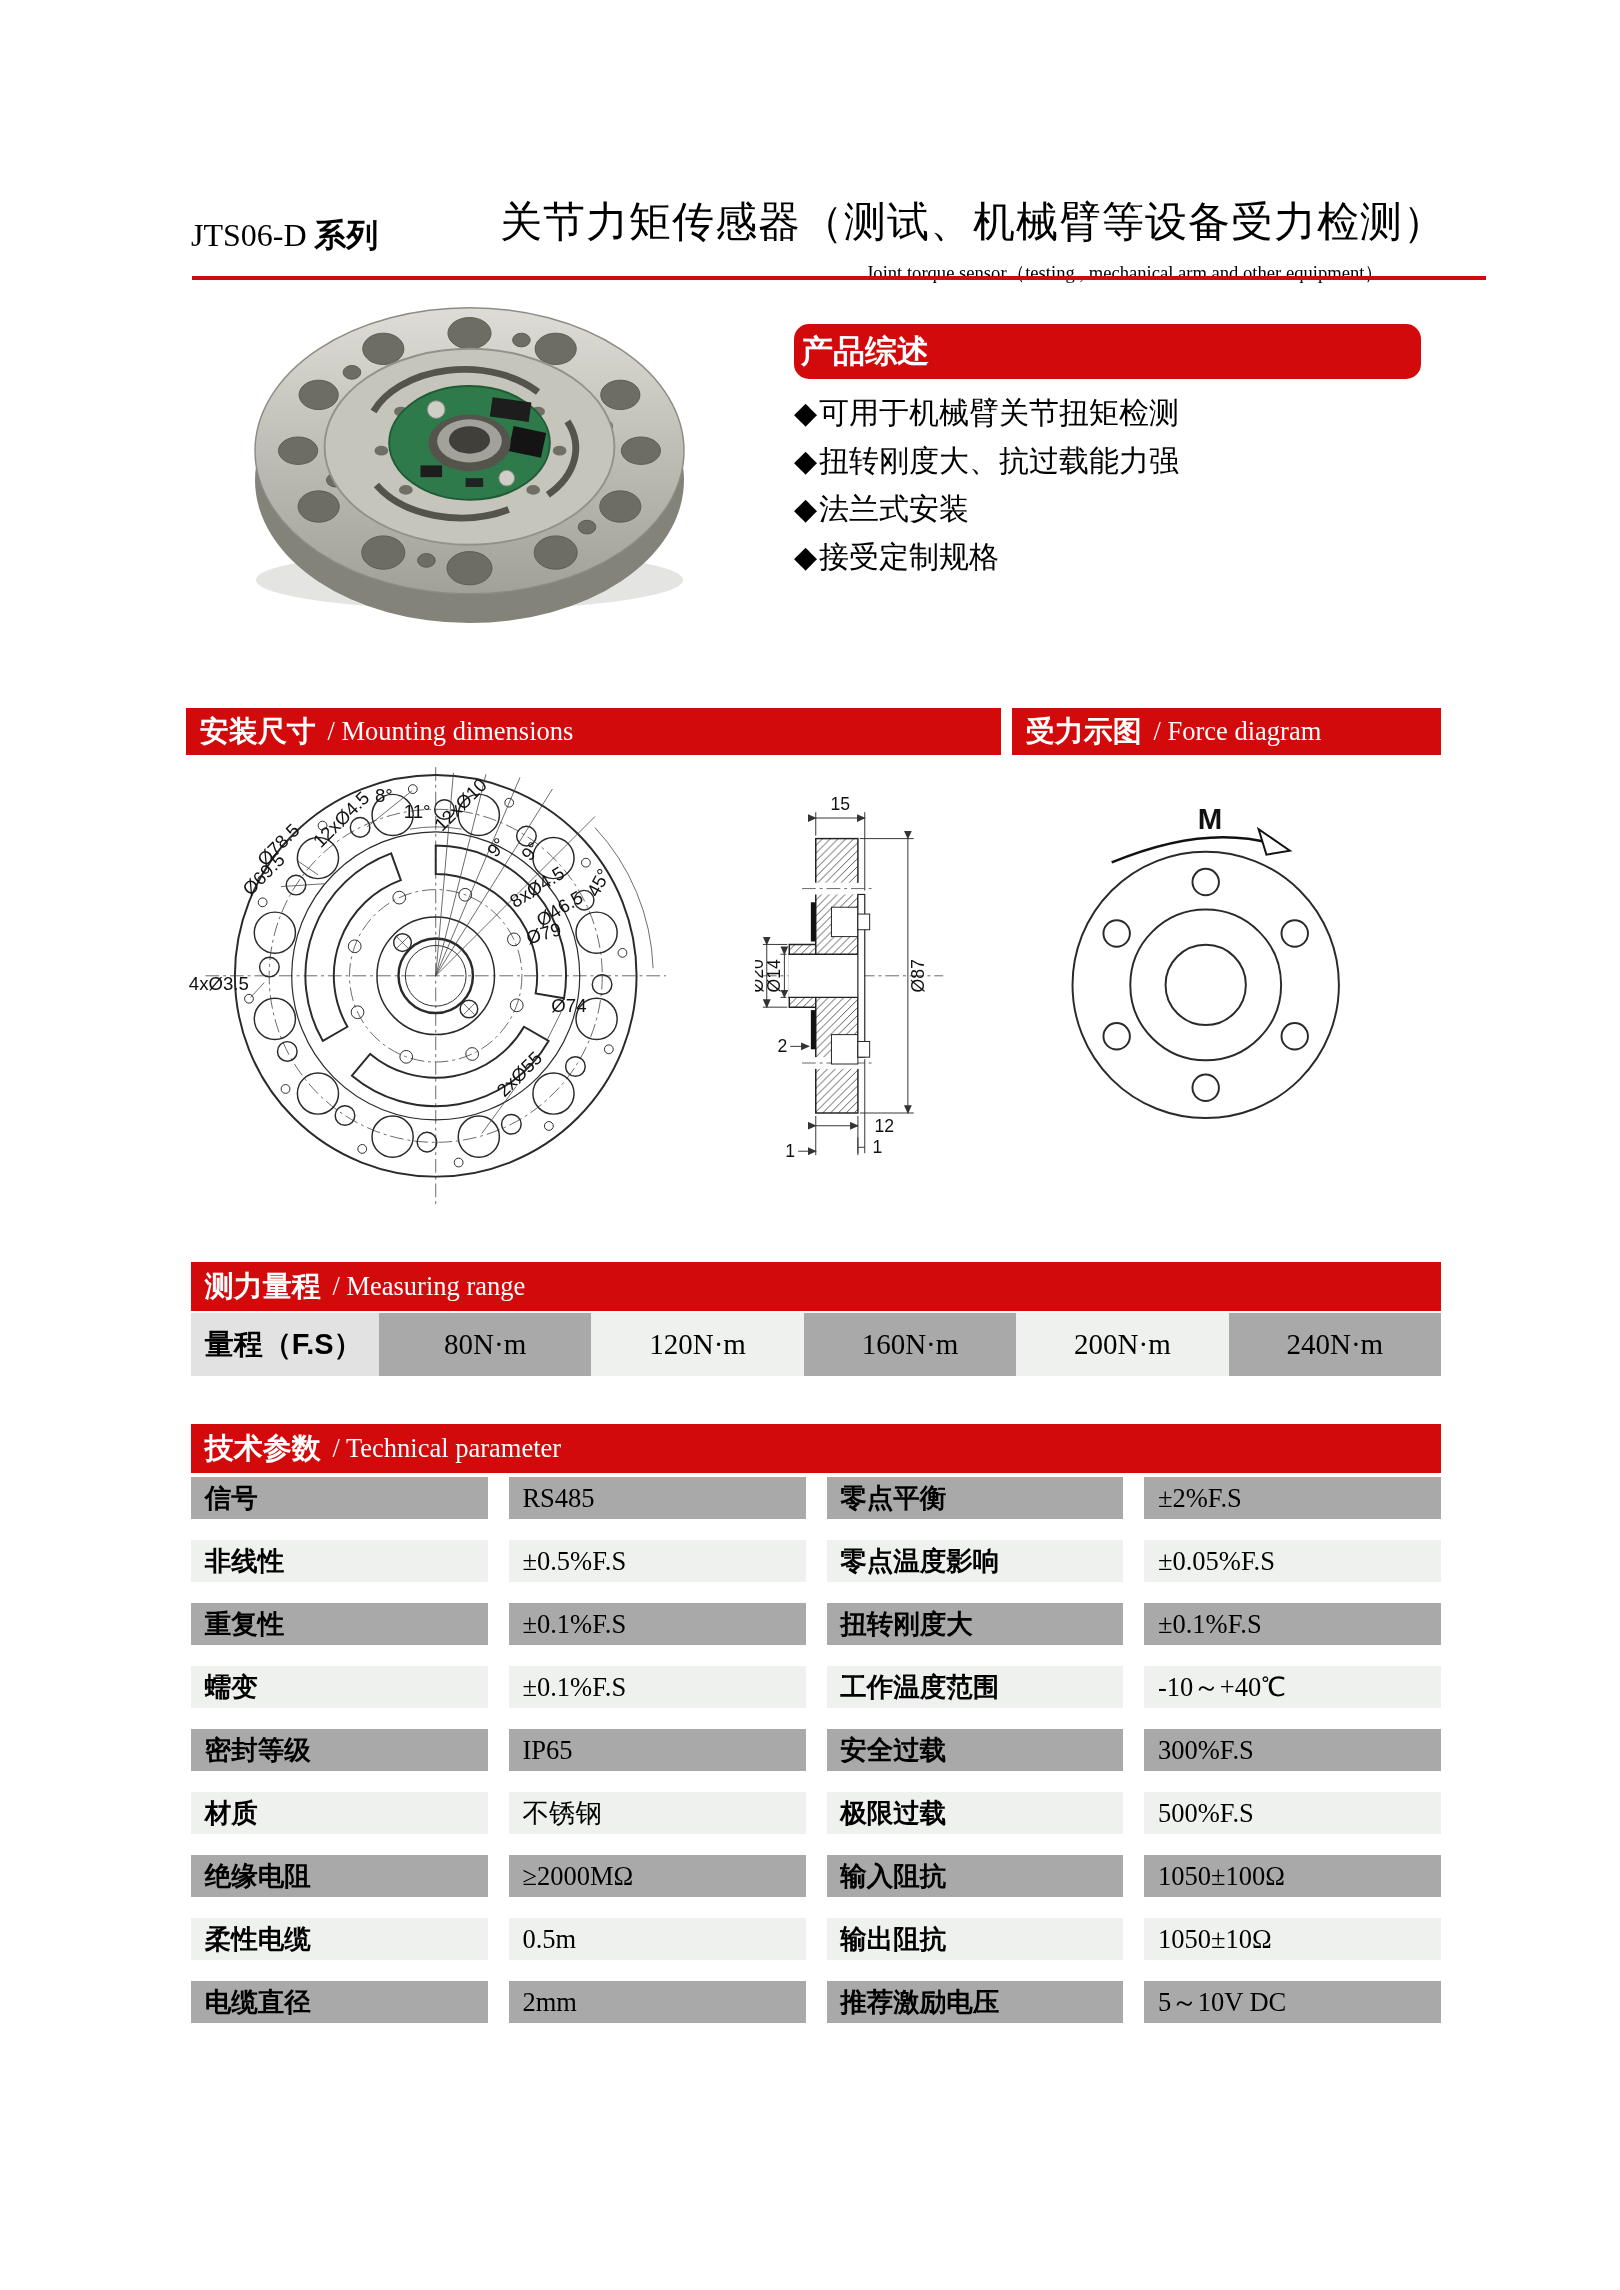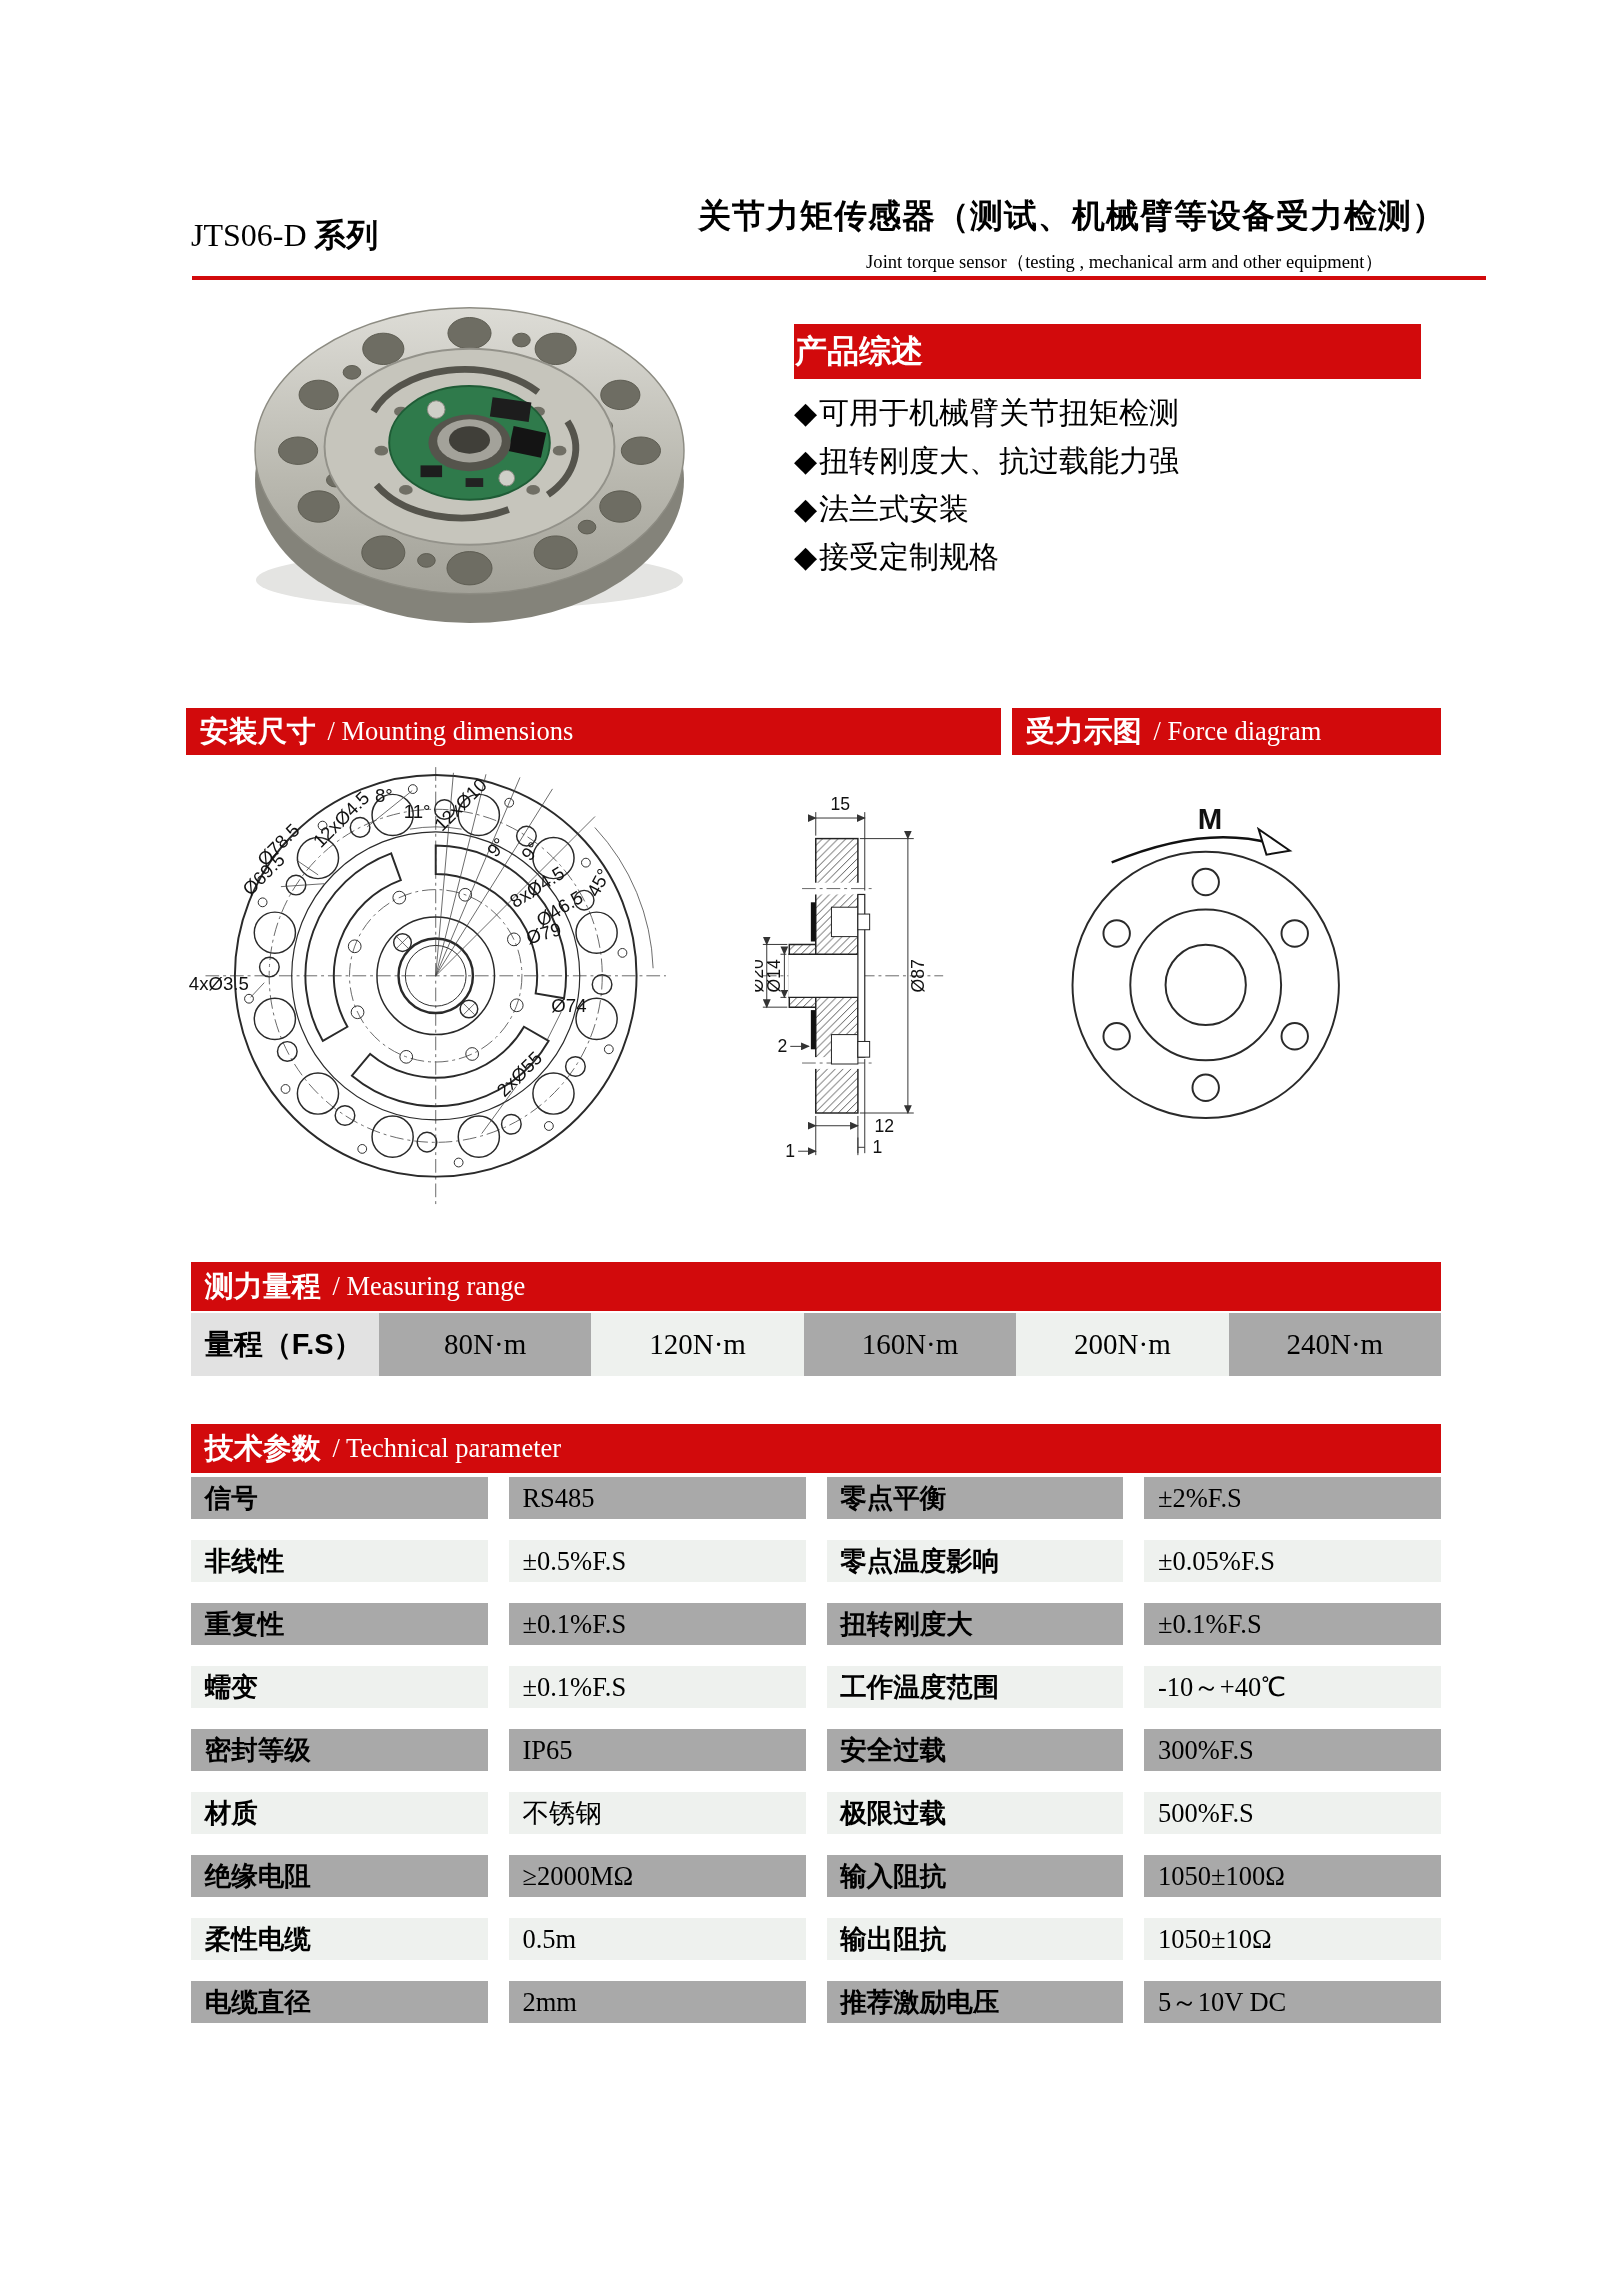--- a/index.html
+++ b/index.html
@@ -4,29 +4,29 @@
 <style>
   html,body { margin:0; padding:0; background:#ffffff; }
   .page { position:relative; width:1620px; height:2291px; background:#fff; overflow:hidden;
           font-family:"Liberation Sans", sans-serif; color:#000; }
 
   
   .series { position:absolute; left:191px; top:214px; font-size:32px; }
   .series .code { font-family:"Liberation Serif", serif; }
   .series .zh  { font-weight:bold; margin-left:7.8px; }
   .title-block { position:absolute; right:174px; top:194px; text-align:right; }
-  .main-title { font-size:33px; font-weight:bold; letter-spacing:1px;margin-left:20px; }
+  .main-title { font-size:42px; font-weight:normal; letter-spacing:1px;margin-left:20px; }
   .subtitle { font-family:"Liberation Serif", serif; font-size:18.6px; margin-top:9.8px; padding-right:63px; }
   .header-rule { position:absolute; left:192px; top:276px; width:1294px; height:3.9px; background:#d20a0c; }
 
   
   .photo-wrap { position:absolute; left:243px; top:294px; width:453px; height:333px; }
   .overview { position:absolute; left:794px; top:324px; width:627px; }
   .overview-bar { height:55px; background:#d20a0c; color:#fff; font-size:32px; font-weight:bold;
-                  line-height:55px; padding-left:1px; box-sizing:border-box; }
+                  line-height:55px; padding-left:7px; box-sizing:border-box;border-radius:15px; }
   .bullets { list-style:none; margin:9.8px 0 0 0; padding:0; font-family:"Liberation Serif", serif; }
   .bullets li { font-size:30px; line-height:48px; white-space:nowrap; }
   .bullets .mk { margin-right:2px; }
 
   
   .secbar { position:absolute; height:47px; background:#d20a0c; color:#fff; display:flex;
             align-items:center; padding-left:13.7px; box-sizing:border-box; }
   .secbar .zh { font-size:29px; font-weight:bold; }
   .secbar .en { font-family:"Liberation Serif", serif; font-size:26.5px; margin-left:11.8px; font-weight:normal; }
   .bar-mounting { left:186px; top:708px; width:815px; }

